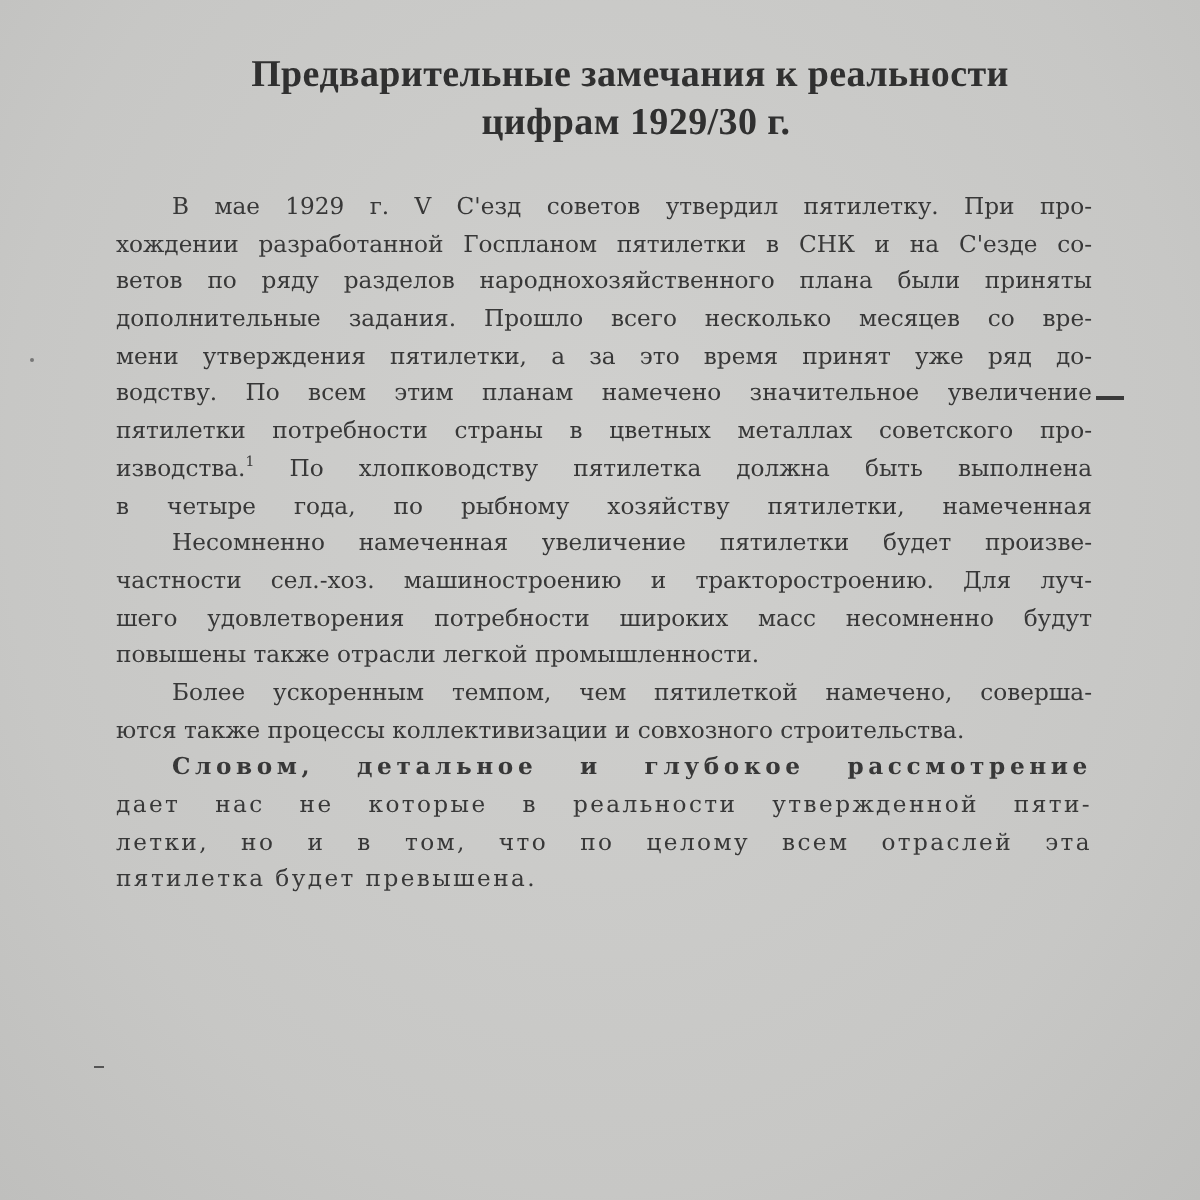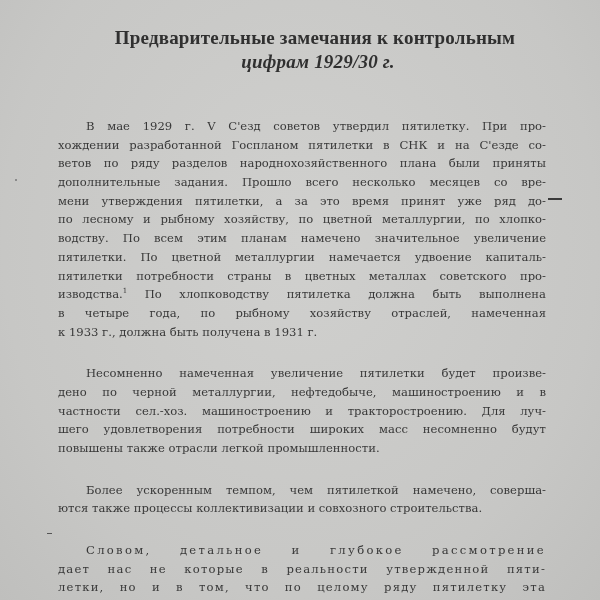--- a/index.html
+++ b/index.html
@@ -25,41 +25,41 @@
       width: 600px;
       text-align: center;
       font-family: "Liberation Serif", serif;
       font-weight: bold;
       font-size: 19px;
       line-height: 24px;
       color: #303030;
       letter-spacing: 0.2px;
     }
     .title .l1 { display: block; padding-left: 30px; }
-    .title .l2 { display: block; padding-left: 36px; font-style: italic; }
+    .title .l2 { display: block; padding-left: 36px; }
     .body {
       position: absolute;
       left: 58px;
       top: 94px;
       width: 488px;
       font-family: "DejaVu Serif", serif;
       font-size: 11.6px;
       line-height: 18.7px;
       color: #383838;
     }
     .line {
       display: block;
       white-space: nowrap;
       text-align: justify;
       text-align-last: justify;
       height: 18.7px;
     }
     .line.last { text-align-last: left; }
-    .line.indent { padding-left: 28px; margin-top: 23px; }
-    .line.spaced { letter-spacing: 2.3px; }
+    .line.indent { padding-left: 28px; }
+    .line.spaced { letter-spacing: 2.3px; font-weight: bold; }
     .line.spaced2 { letter-spacing: 1.2px; }
     .mark-right {
       position: absolute;
       left: 548px;
       top: 198px;
       width: 14px;
       height: 2px;
       background: #3a3a3a;
     }
     .mark-left {
@@ -79,46 +79,42 @@
       background: #777;
       border-radius: 1px;
     }
     sup { font-size: 7px; line-height: 0; }
   </style>
 </head>
 <body>
 
 <div class="page">
   <div class="title">
-    <span class="l1">Предварительные замечания к контрольным</span>
+    <span class="l1">Предварительные замечания к реальности</span>
     <span class="l2">цифрам 1929/30 г.</span>
   </div>
 
   <div class="body" id="body">
       <span class="line indent">В мае 1929 г. V С'езд советов утвердил пятилетку. При про-</span>
       <span class="line">хождении разработанной Госпланом пятилетки в СНК и на С'езде со-</span>
       <span class="line">ветов по ряду разделов народнохозяйственного плана были приняты</span>
       <span class="line">дополнительные задания. Прошло всего несколько месяцев со вре-</span>
       <span class="line">мени утверждения пятилетки, а за это время принят уже ряд до-</span>
-      <span class="line">по лесному и рыбному хозяйству, по цветной металлургии, по хлопко-</span>
       <span class="line">водству. По всем этим планам намечено значительное увеличение</span>
-      <span class="line">пятилетки. По цветной металлургии намечается удвоение капиталь-</span>
       <span class="line">пятилетки потребности страны в цветных металлах советского про-</span>
       <span class="line"><span>изводства.</span><sup>1</sup><span> По хлопководству пятилетка должна быть выполнена</span></span>
-      <span class="line">в четыре года, по рыбному хозяйству отраслей, намеченная</span>
-      <span class="line last">к 1933 г., должна быть получена в 1931 г.</span>
+      <span class="line">в четыре года, по рыбному хозяйству пятилетки, намеченная</span>
       <span class="line indent">Несомненно намеченная увеличение пятилетки будет произве-</span>
-      <span class="line">дено по черной металлургии, нефтедобыче, машиностроению и в</span>
       <span class="line">частности сел.-хоз. машиностроению и тракторостроению. Для луч-</span>
       <span class="line">шего удовлетворения потребности широких масс несомненно будут</span>
       <span class="line last">повышены также отрасли легкой промышленности.</span>
       <span class="line indent">Более ускоренным темпом, чем пятилеткой намечено, соверша-</span>
       <span class="line last">ются также процессы коллективизации и совхозного строительства.</span>
       <span class="line indent spaced">Словом, детальное и глубокое рассмотрение</span>
       <span class="line spaced2">дает нас не которые в реальности утвержденной пяти-</span>
-      <span class="line spaced2">летки, но и в том, что по целому ряду пятилетку эта</span>
+      <span class="line spaced2">летки, но и в том, что по целому всем отраслей эта</span>
       <span class="line last spaced2">пятилетка будет превышена.</span>
     </div>
 
   <div class="mark-right"></div>
   <div class="mark-left"></div>
   <div class="dot-left"></div>
 </div>
 
 </body></html>

